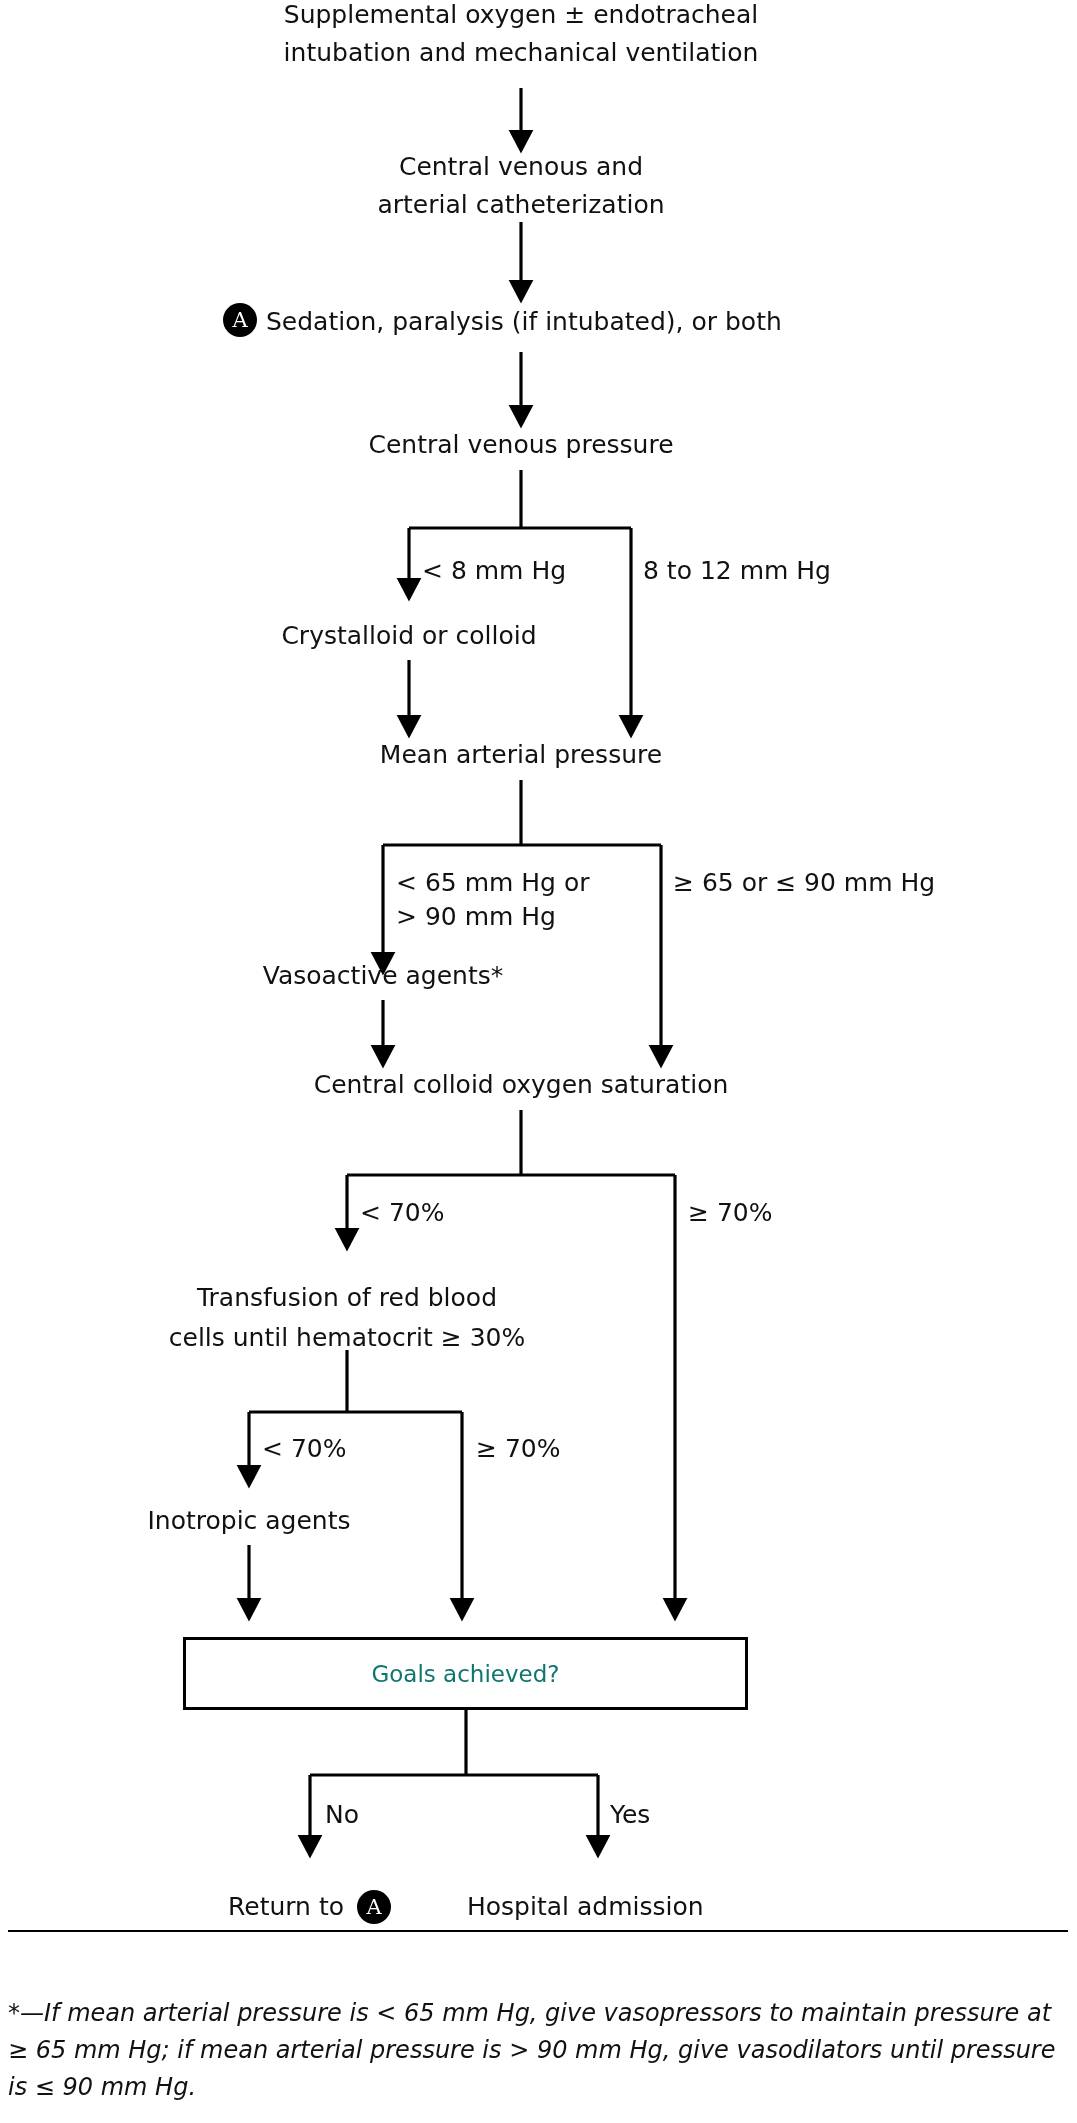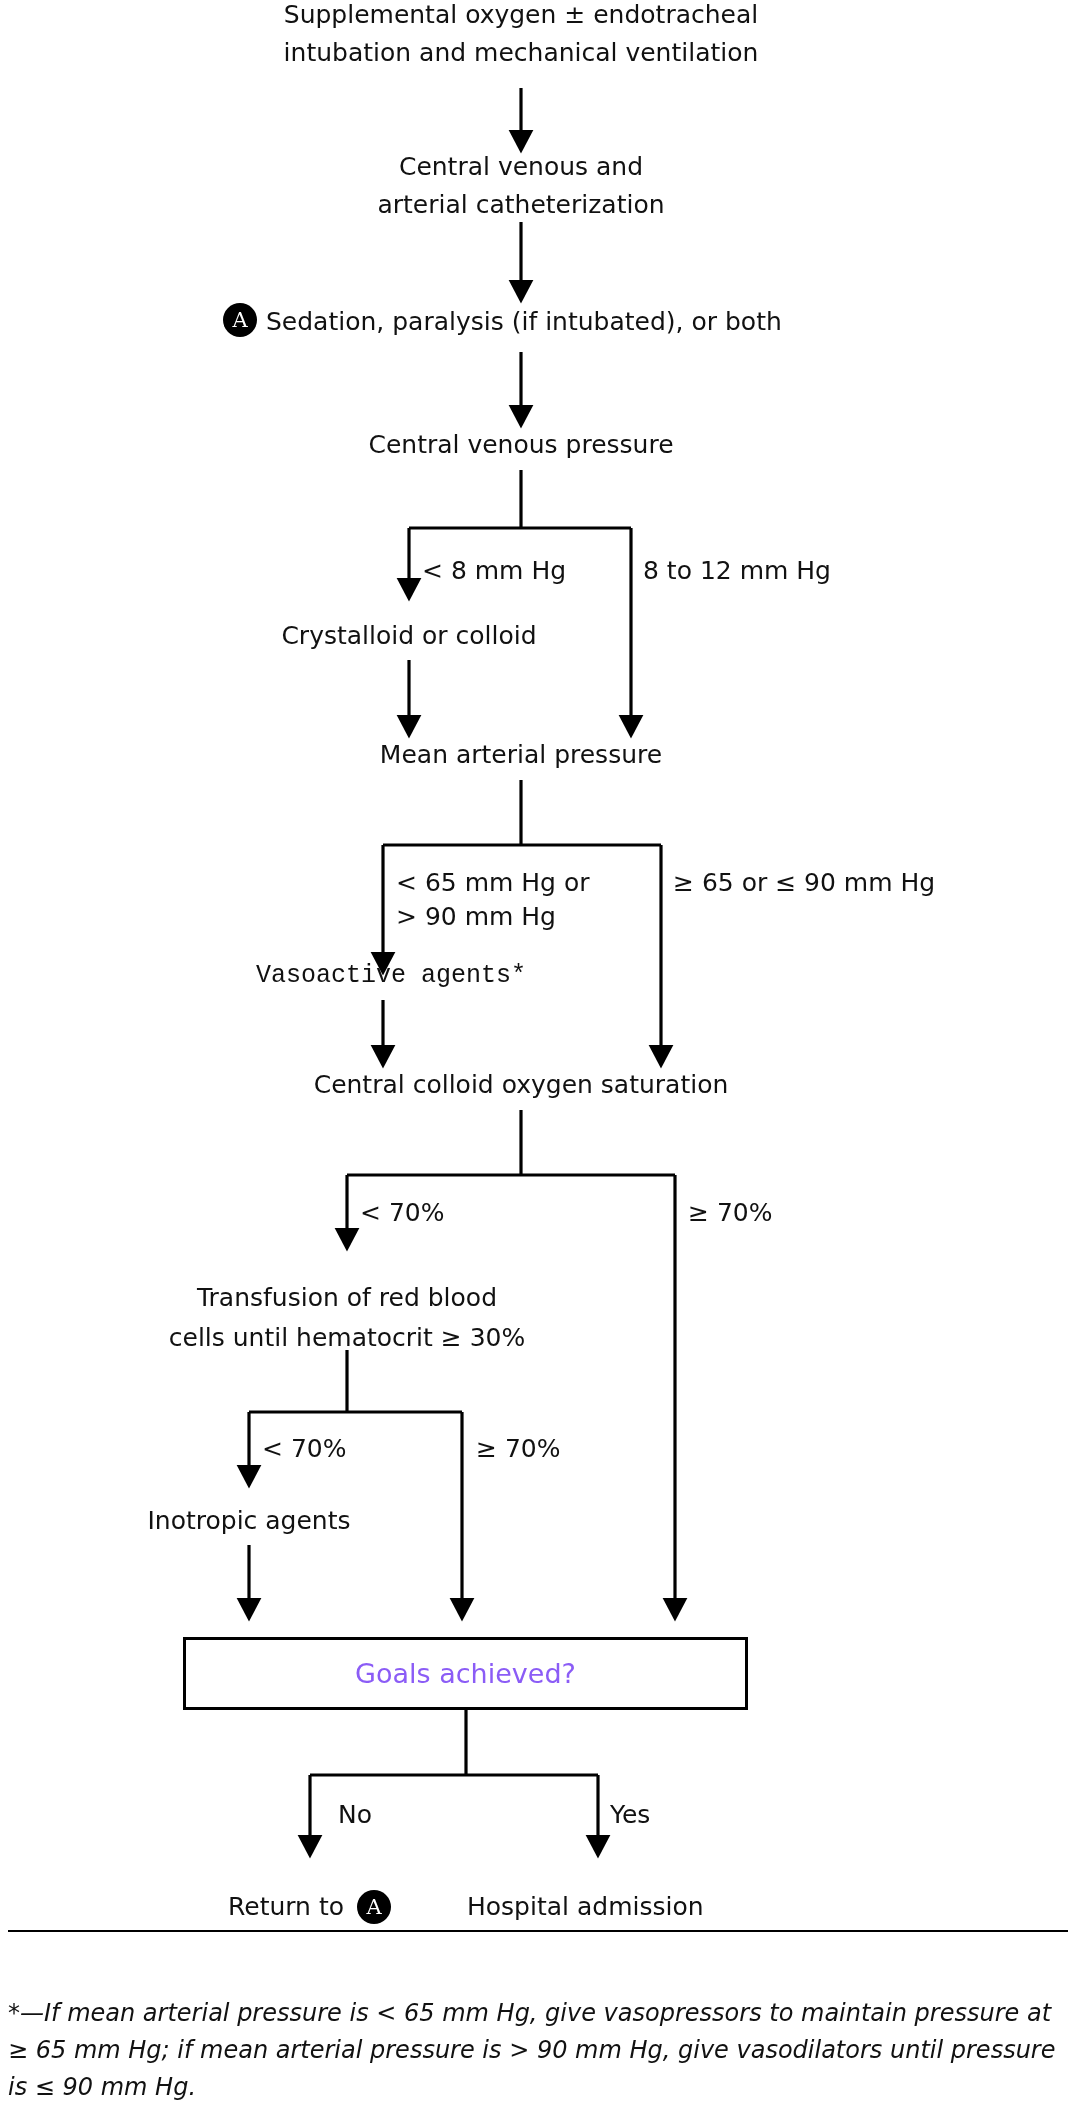--- a/index.html
+++ b/index.html
@@ -37,22 +37,22 @@
     color: #111111;
     white-space: pre;
   }
   .boxnode {
     position: absolute;
     border: 3px solid #000000;
     box-sizing: border-box;
     display: flex;
     align-items: center;
     justify-content: center;
-    font-size: 27px;
-    color: #8b5cf6;
+    font-size: 23px;
+    color: #0f766e;
   }
   .circle {
     position: absolute;
     width: 34px;
     height: 34px;
     border-radius: 50%;
     background: #000000;
     color: #ffffff;
     font-size: 21px;
     display: flex;
@@ -155,38 +155,38 @@
   <div class="label" style="left:643px; top:554px;">8 to 12 mm Hg</div>
 
   <div class="node" style="left:159px; top:617px; width:500px;">Crystalloid or colloid</div>
 
   <div class="node" style="left:271px; top:736px; width:500px;">Mean arterial pressure</div>
 
   <div class="label" style="left:396px; top:866px; width:240px;">&lt; 65 mm Hg or
 &gt; 90 mm Hg</div>
   <div class="label" style="left:673px; top:866px;">≥ 65 or ≤ 90 mm Hg</div>
 
-  <div class="node" style="left:141px; top:957px; width:500px;font-family:Liberation Mono, monospace;">Vasoactive agents*</div>
+  <div class="node" style="left:133px; top:957px; width:500px;">Vasoactive agents*</div>
 
   <div class="node" style="left:221px; top:1066px; width:600px;">Central colloid oxygen saturation</div>
 
   <div class="label" style="left:360px; top:1196px;">&lt; 70%</div>
   <div class="label" style="left:688px; top:1196px;">≥ 70%</div>
 
   <div class="node" style="left:97px; top:1278px; width:500px; line-height:40px;">Transfusion of red blood
 cells until hematocrit ≥ 30%</div>
 
   <div class="label" style="left:262px; top:1432px;">&lt; 70%</div>
   <div class="label" style="left:476px; top:1432px;">≥ 70%</div>
 
   <div class="node" style="left:-1px; top:1502px; width:500px;">Inotropic agents</div>
 
   <div class="boxnode" style="left:183px; top:1637px; width:565px; height:73px;">Goals achieved?</div>
 
-  <div class="label" style="left:338px; top:1798px;">No</div>
+  <div class="label" style="left:325px; top:1798px;">No</div>
   <div class="label" style="left:610px; top:1798px;">Yes</div>
 
   <div class="label" style="left:228px; top:1890px;">Return to</div>
   <div class="circle" style="left:357px; top:1890px;">A</div>
   <div class="label" style="left:467px; top:1890px;">Hospital admission</div>
 
   <div class="rule"></div>
   <div class="footnote">*—If mean arterial pressure is &lt; 65 mm Hg, give vasopressors to maintain pressure at ≥ 65 mm Hg; if mean arterial pressure is &gt; 90 mm Hg, give vasodilators until pressure is ≤ 90 mm Hg.</div>
 
 </div>

